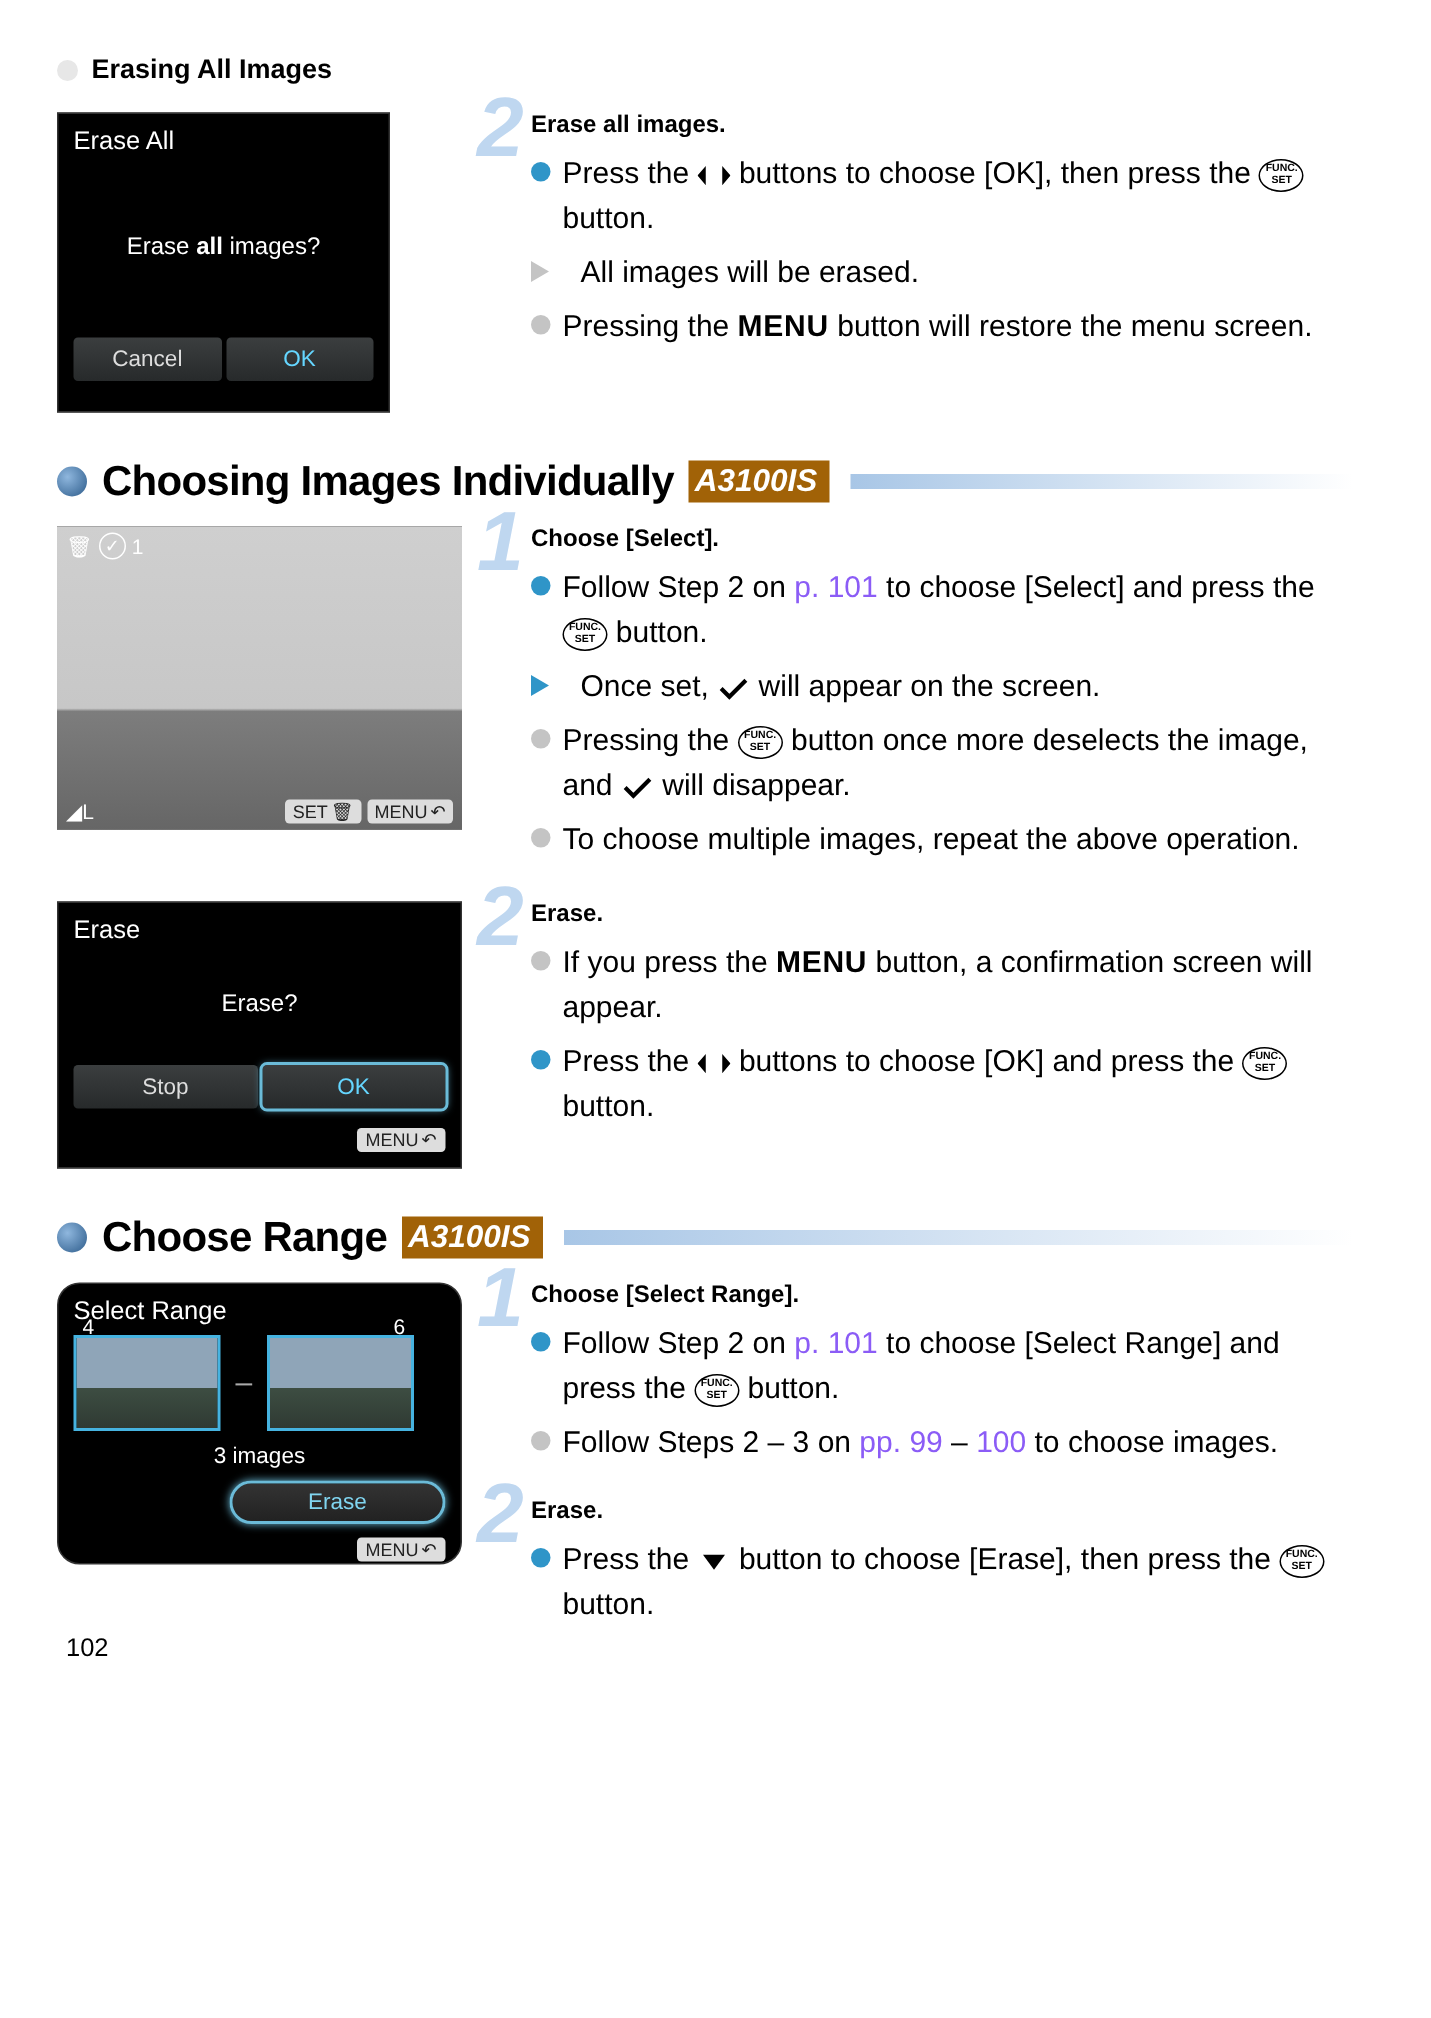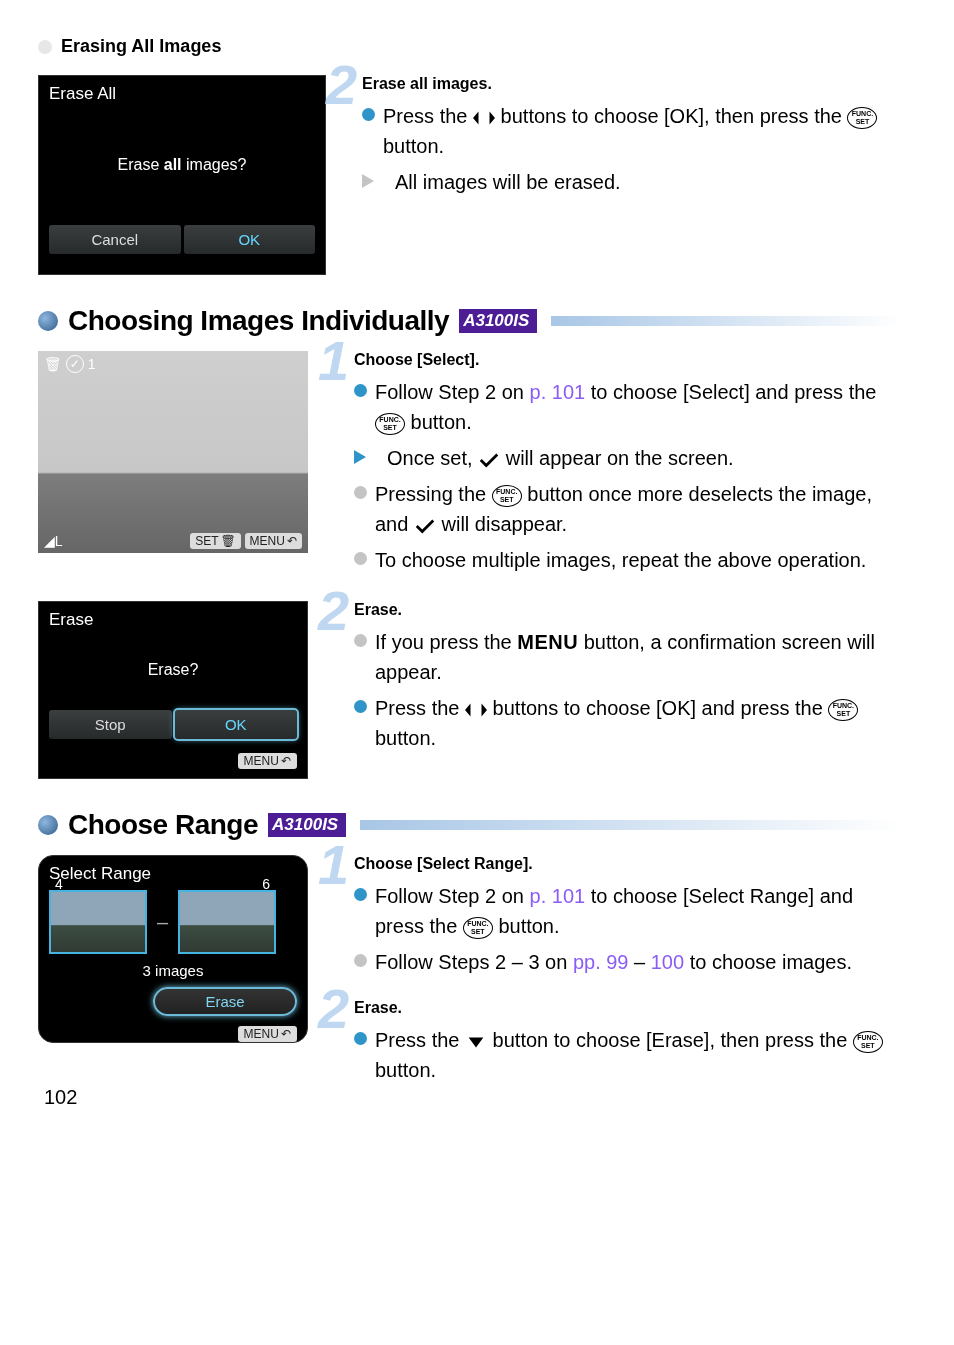--- a/index.html
+++ b/index.html
@@ -33,21 +33,21 @@
   .left-col { flex: 0 0 280px; }
   .right-col { flex: 1; }
 
   .cam-screen {
     background: #000;
     color: #fff;
     font-family: "Arial Narrow", Arial, sans-serif;
     border: 1px solid #333;
     box-sizing: border-box;
   }
-  .cam-erase-all { width: 288px; height: 200px; padding: 8px 10px; display:flex; flex-direction:column; }
+  .cam-erase-all { width: 222px; height: 200px; padding: 8px 10px; display:flex; flex-direction:column; }
   .cam-title { font-size: 17px; }
   .cam-center { flex:1; display:flex; align-items:center; justify-content:center; font-size:16px; }
   .cam-buttons-row { display:flex; gap:3px; margin-bottom:12px; }
   .cam-btn {
     flex:1; text-align:center; padding:6px 0;
     background: linear-gradient(#3b3e3f,#272a2b);
     border-radius:3px; color:#ddd; font-size:15px;
   }
   .cam-btn.ok { color:#65d6ff; }
   .cam-btn.selected {
@@ -118,31 +118,31 @@
   .sec-dot {
     width:20px; height:20px; border-radius:50%;
     background: radial-gradient(circle at 35% 35%, #8fb7de, #2c5b8a);
   }
   .sec-title {
     font-family:"Arial Black", Arial, sans-serif;
     font-size:28px; font-weight:900;
     letter-spacing:-0.5px;
   }
   .model-badge {
-    background:#4c1d95; color:#fff;
+    background:#a16207; color:#fff;
     font-style:italic; font-weight:bold;
-    font-size:17px; padding:2px 8px 2px 4px;
+    font-size:21px; padding:2px 8px 2px 4px;
     font-family:Arial,sans-serif;
   }
   .sec-rule {
     flex:1; height:10px;
     background: linear-gradient(to right, #a8c6e6, #ffffff);
     margin-left:4px;
   }
-  .page-num { position:absolute; left:44px; bottom:22px; font-size:20px; }
+  .page-num { position:absolute; left:44px; bottom:22px; font-size:17px; }
 
   .cam-photo {
     width:270px; height:202px; position:relative;
     background:#000;
   }
   .cam-photo-img {
     position:absolute; inset:0;
     background:linear-gradient(#cfcfcf 0%, #c7c7c7 60%, #7d7d7d 61%, #666 100%);
   }
   .cam-photo-overlay { position:absolute; inset:0; display:flex; flex-direction:column; justify-content:space-between; padding:4px 6px; color:#fff; font-size:14px; }
@@ -214,20 +214,26 @@
               </span>
             <span> buttons to choose [OK], then press the </span>
             <span class="icon icon-func">FUNC.<br>SET</span>
             <span> button.</span>
           </span>
         </li>
         <li>
             <span class="tri"></span>
           <span class="bullet-text">All images will be erased.</span>
           </li>
+        <li>
+            <span class="dot"></span>
+          <span class="bullet-text">
+            <span>Pressing the </span><span class="menu-word">MENU</span><span> button will restore the menu screen.</span>
+          </span>
+        </li>
       </ul>
     </div>
   </div>
 </div>
 
 <div class="section-head">
   <span class="sec-dot"></span>
   <span class="sec-title">Choosing Images Individually</span>
   <span class="model-badge">A3100IS</span>
   <span class="sec-rule"></span>

